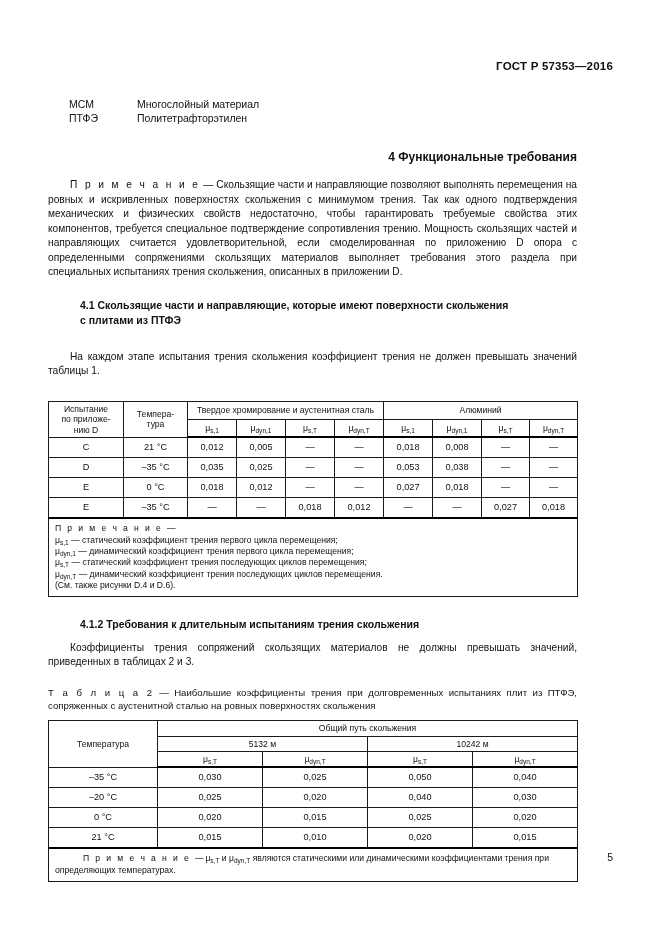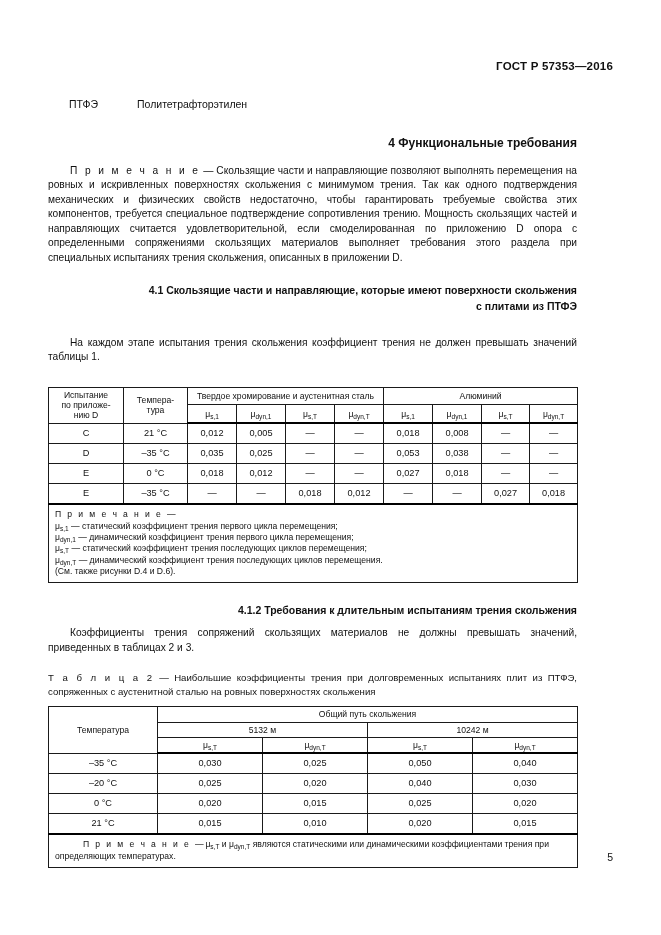--- a/index.html
+++ b/index.html
@@ -40,21 +40,21 @@
     width: 529px;
   }
 
   h2.sec {
     font-size: 10.5px;
     font-weight: bold;
     margin: 0;
     padding: 0;
     line-height: 1.45;
   }
-  h2.sec.indent { margin-left: 9px; text-align: right; }
+  h2.sec.indent { margin-left: 32px; }
 
   h1.sec-main {
     font-size: 12px;
     font-weight: bold;
     margin: 0;
     padding: 0;
     line-height: 1.4;
     margin-left: 21px;
     text-align: right;
   }
@@ -156,20 +156,24 @@
 
 <div class="page">
 
   <div class="doc-header">ГОСТ Р 57353—2016</div>
 
   <div class="content">
 
 
     <table class="abbr-table">
       <tbody>
+        <tr>
+          <td class="abbr-term">МСМ</td>
+          <td>Многослойный материал</td>
+        </tr>
         <tr>
           <td class="abbr-term">ПТФЭ</td>
           <td>Политетрафторэтилен</td>
         </tr>
       </tbody>
     </table>
 
     <div class="sp-24"></div>
 
     <h1 class="sec-main">4  Функциональные требования</h1>

